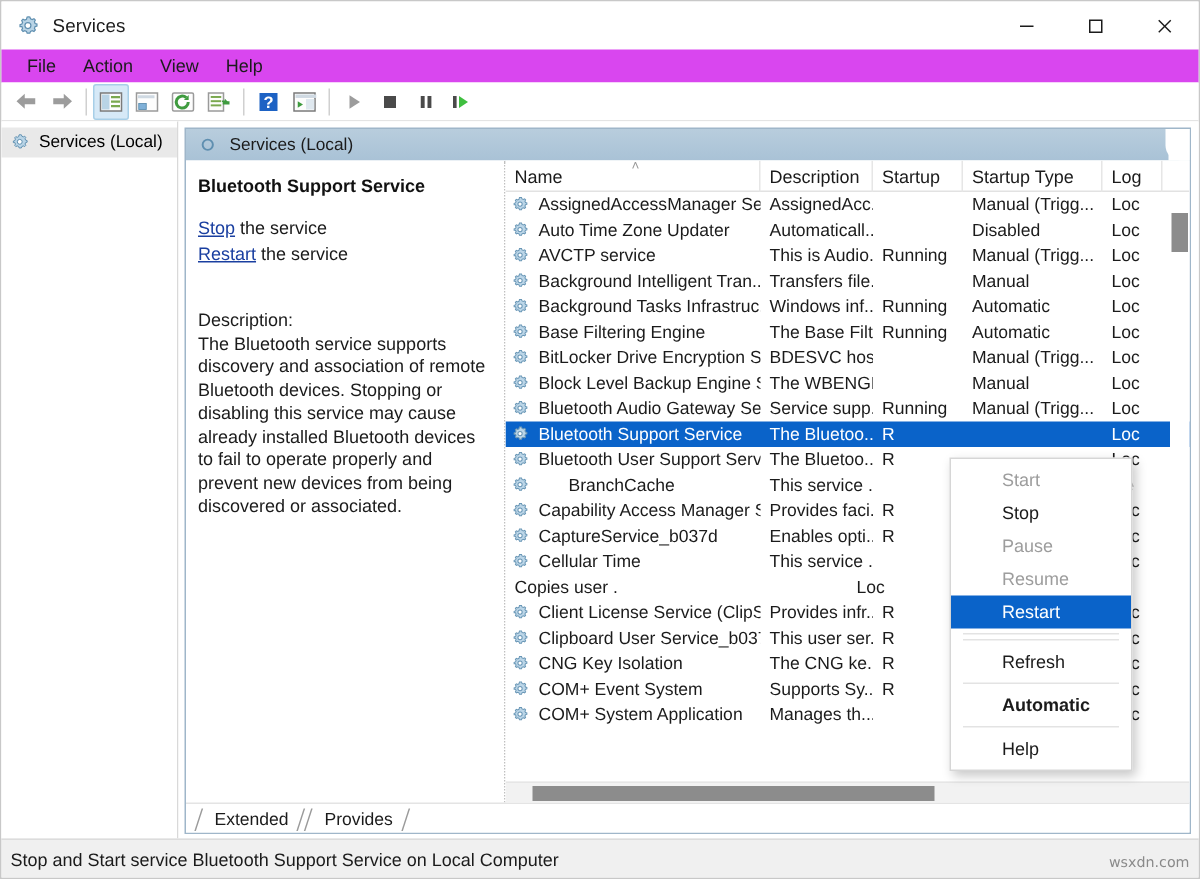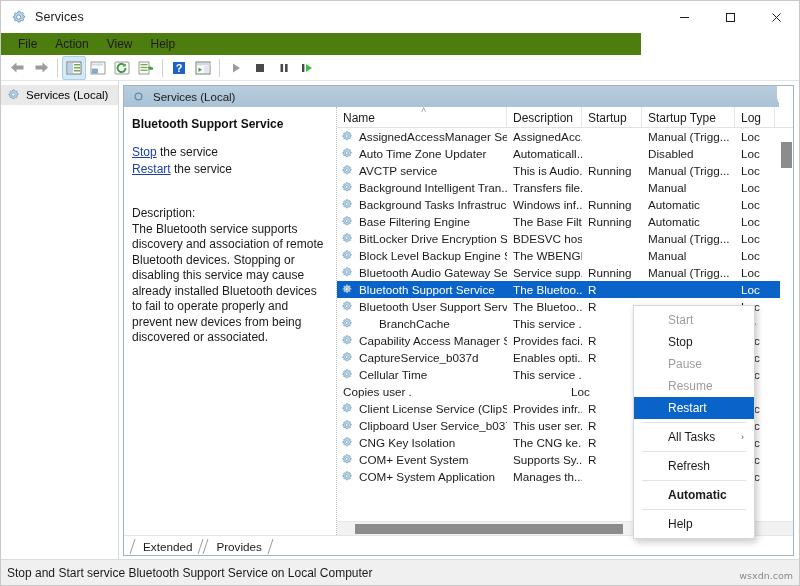--- a/index.html
+++ b/index.html
@@ -42,23 +42,23 @@
   }
   .win-btn {
     width: 46px; height: 32px;
     display: flex; align-items: center; justify-content: center;
     color: #1b1b1b;
   }
   .win-btn svg { display: block; }
 
   
   #menubar {
-    position: absolute; left: 0; top: 32px; width: 640px; height: 22px;
+    position: absolute; left: 0; top: 32px; width: 798px; height: 22px;
     display: flex; align-items: center;
-    background: #4d7c0f;
+    background: #d946ef;
     padding-left: 8px;
   }
   .menu-item {
     padding: 2px 9px; font-size: 12px; color: #1b1b1b;
   }
 
   
   #toolbar {
     position: absolute; left: 0; top: 54px; width: 798px; height: 26px;
     background: #ffffff;
@@ -794,24 +794,20 @@
       <div class="ctx-item disabled">
         <span>Pause</span>
       </div>
       <div class="ctx-item disabled">
         <span>Resume</span>
       </div>
       <div class="ctx-item highlight">
         <span>Restart</span>
       </div>
       <div class="ctx-sep"></div>
-      <div class="ctx-item">
-        <span>All Tasks</span>
-        <span class="ctx-arrow">›</span>
-      </div>
       <div class="ctx-sep"></div>
       <div class="ctx-item">
         <span>Refresh</span>
       </div>
       <div class="ctx-sep"></div>
       <div class="ctx-item bold">
         <span>Automatic</span>
       </div>
       <div class="ctx-sep"></div>
       <div class="ctx-item">

